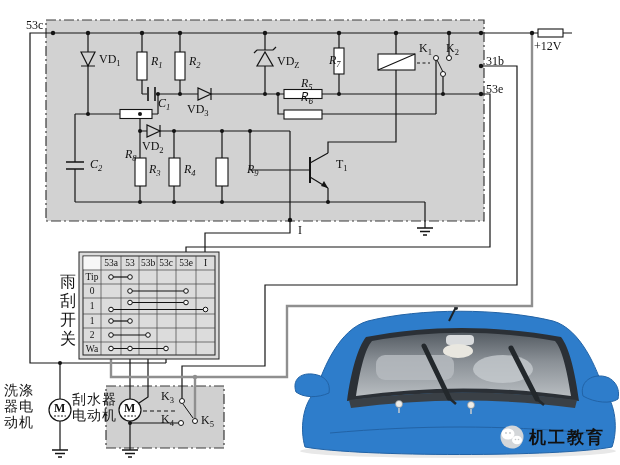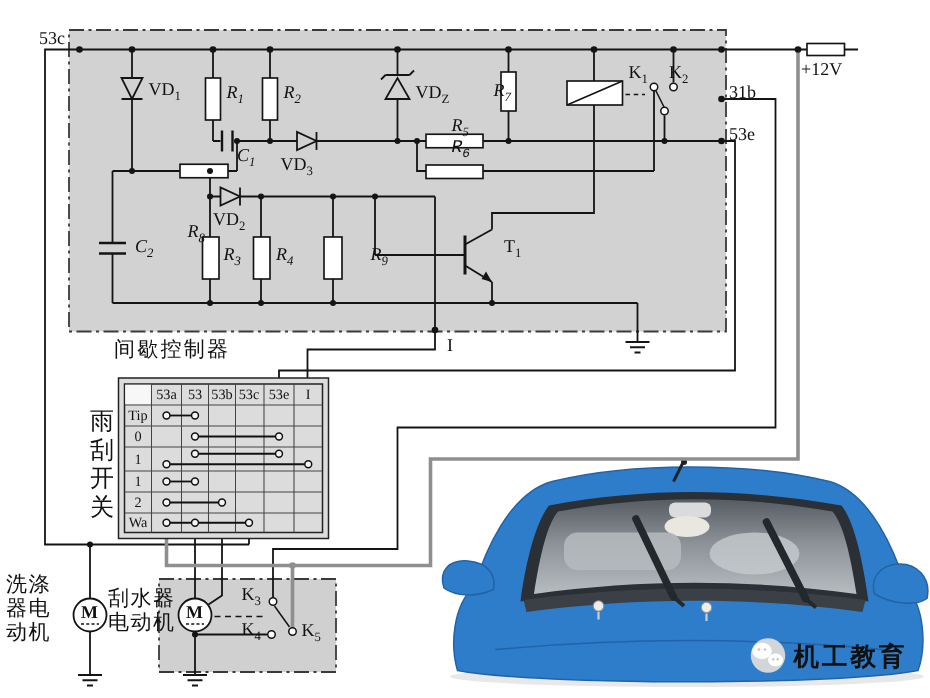--- a/index.html
+++ b/index.html
@@ -287,21 +287,20 @@
       <span class="ci" style="left: 231px; top: 162px; margin-left: 16px;">R<sub>9</sub></span>
       <span class="ci" style="left: 90px; top: 157px; font-style: italic;">C<sub>2</sub></span>
       <span class="c" style="left: 336px; top: 157px;">T<sub>1</sub></span>
       <span class="c" style="left: 419px; top: 41px;">K<sub>1</sub></span>
       <span class="c" style="left: 446px; top: 41px;">K<sub>2</sub></span>
       <span class="c" style="left: 161px; top: 389px;">K<sub>3</sub></span>
       <span class="c" style="left: 161px; top: 412px;">K<sub>4</sub></span>
       <span class="c" style="left: 201px; top: 413px;">K<sub>5</sub></span>
       <span class="m" style="left: 54px; top: 401px;">M</span>
       <span class="m" style="left: 124px; top: 401px;">M</span>
-      <span class="cn" style="left: 76px; top: 224px;">间歇控制器</span>
       <span class="cnv" style="left: 60px; top: 272px;">雨
 刮
 开
 关</span>
       <span class="cn2" style="left: 4px; top: 383px;">洗涤
 器电
 动机</span>
       <span class="cn2" style="left: 72px; top: 392px;">刮水器
 电动机</span>
       <span class="wm" style="left: 529px; top: 426px;">机工教育</span>

